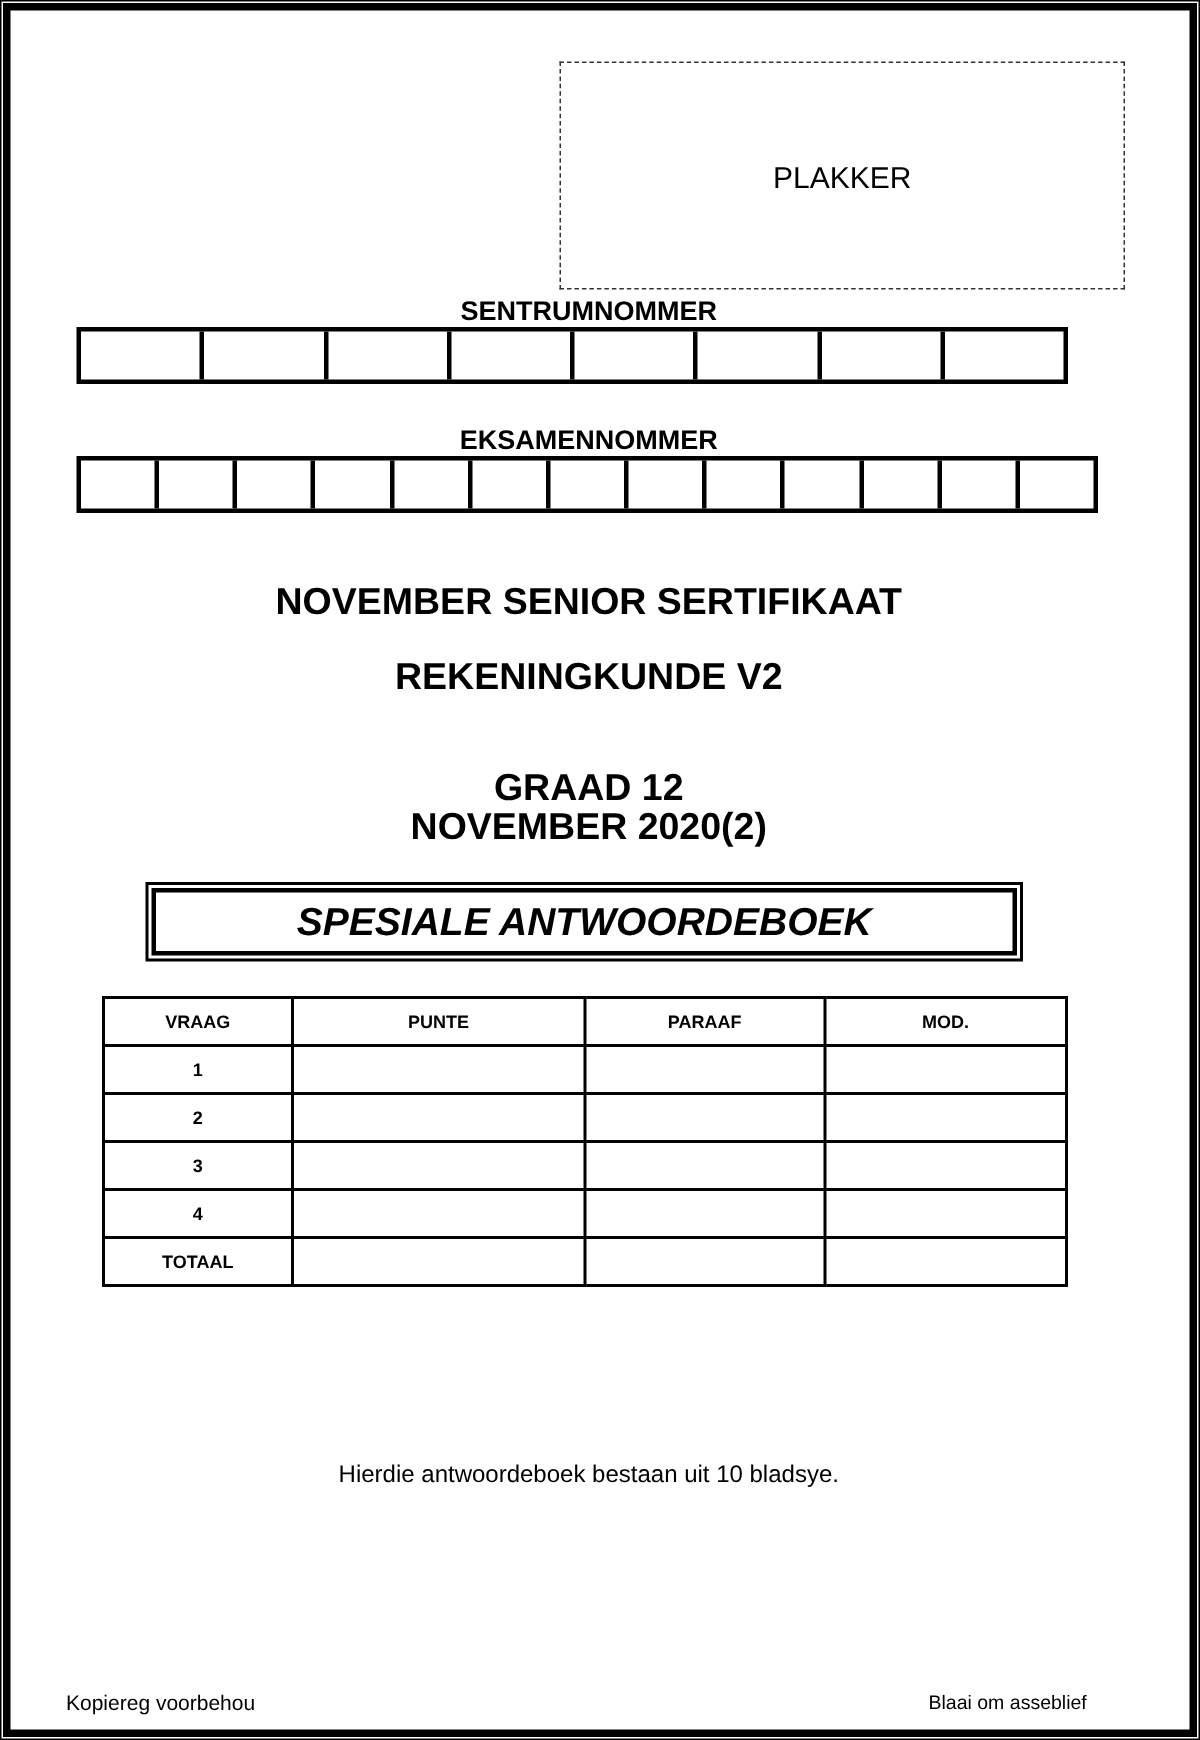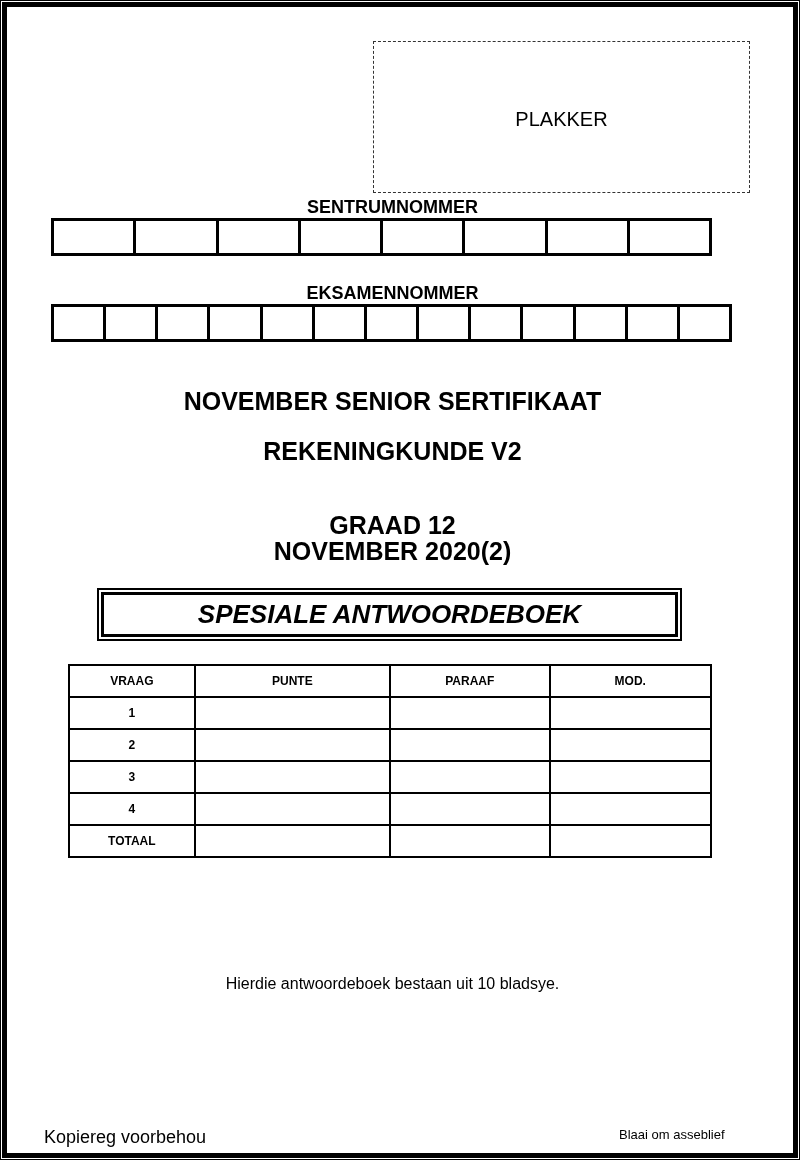--- a/index.html
+++ b/index.html
@@ -36,21 +36,21 @@
 
     table.marks { position: absolute; left: 68px; top: 664px; width: 644px;
                   border-collapse: collapse; }
     table.marks th, table.marks td { border: 2px solid #000; text-align: center;
                   font-weight: bold; font-size: 12px; height: 30px; padding: 0; }
     table.marks th { height: 30px; }
 
     .note { position: absolute; left: 0; top: 975px; width: 785px; text-align: center;
             font-weight: normal; font-size: 16px; }
 
-    .footer-left { position: absolute; left: 44px; top: 1127px; font-size: 18px; }
+    .footer-left { position: absolute; left: 44px; top: 1127px; font-size: 14px; }
     .footer-right { position: absolute; left: 619px; top: 1127px; font-size: 13px; }
   </style>
 </head>
 <body>
 
 <div class="page-outer"></div>
 <div class="page-inner"></div>
 
 <div class="sticker">
   <span>PLAKKER</span>

